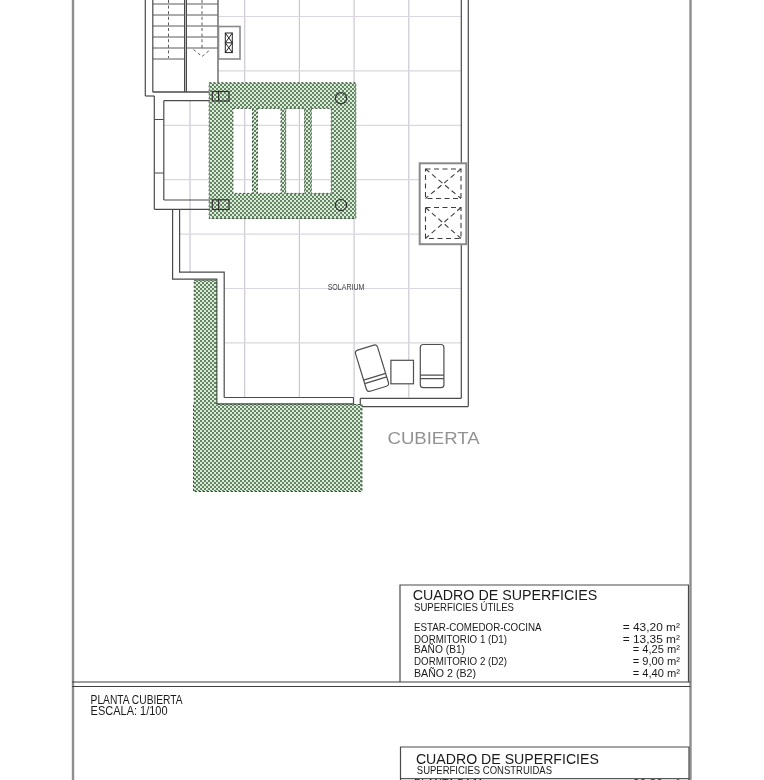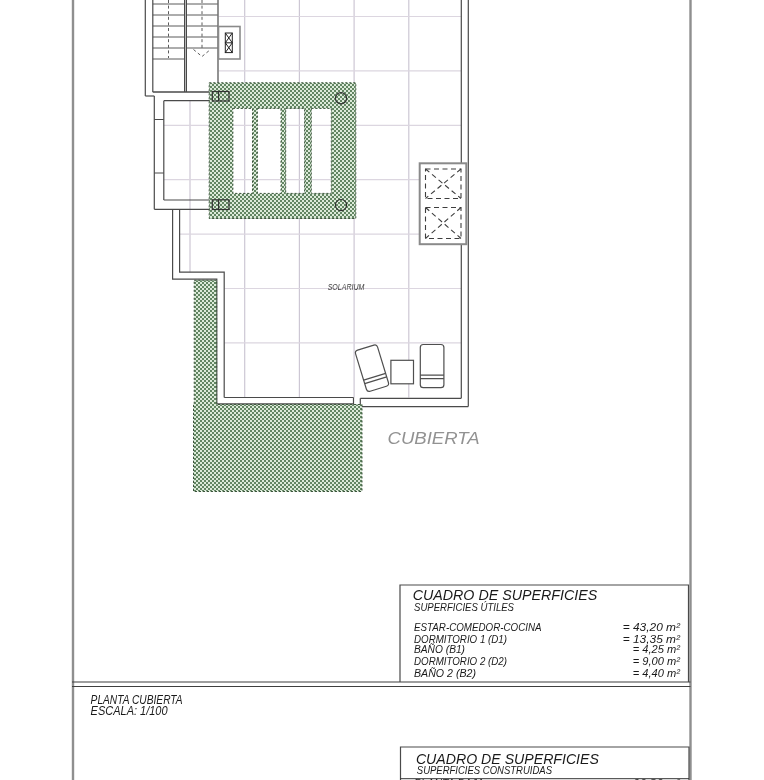--- a/index.html
+++ b/index.html
@@ -1,17 +1,17 @@
 <!DOCTYPE html>
 <html><head>
 <meta charset="utf-8">
 <style>
   html,body{margin:0;padding:0;background:#ffffff;}
   #page{position:relative;width:764px;height:780px;background:#fff;overflow:hidden;
-        font-family:"Liberation Sans", sans-serif;font-style:italic;}
+        font-family:"Liberation Sans", sans-serif;}
   svg{position:absolute;left:0;top:0;}
   text{font-family:"Liberation Sans", sans-serif;}
 </style>
 </head>
 <body>
 <div id="page">
 <svg width="764" height="780" viewBox="0 0 764 780">
 <defs>
   <pattern id="gch" width="4" height="4" patternUnits="userSpaceOnUse">
     <rect x="0" y="0" width="4" height="4" fill="#dcead9"></rect>

